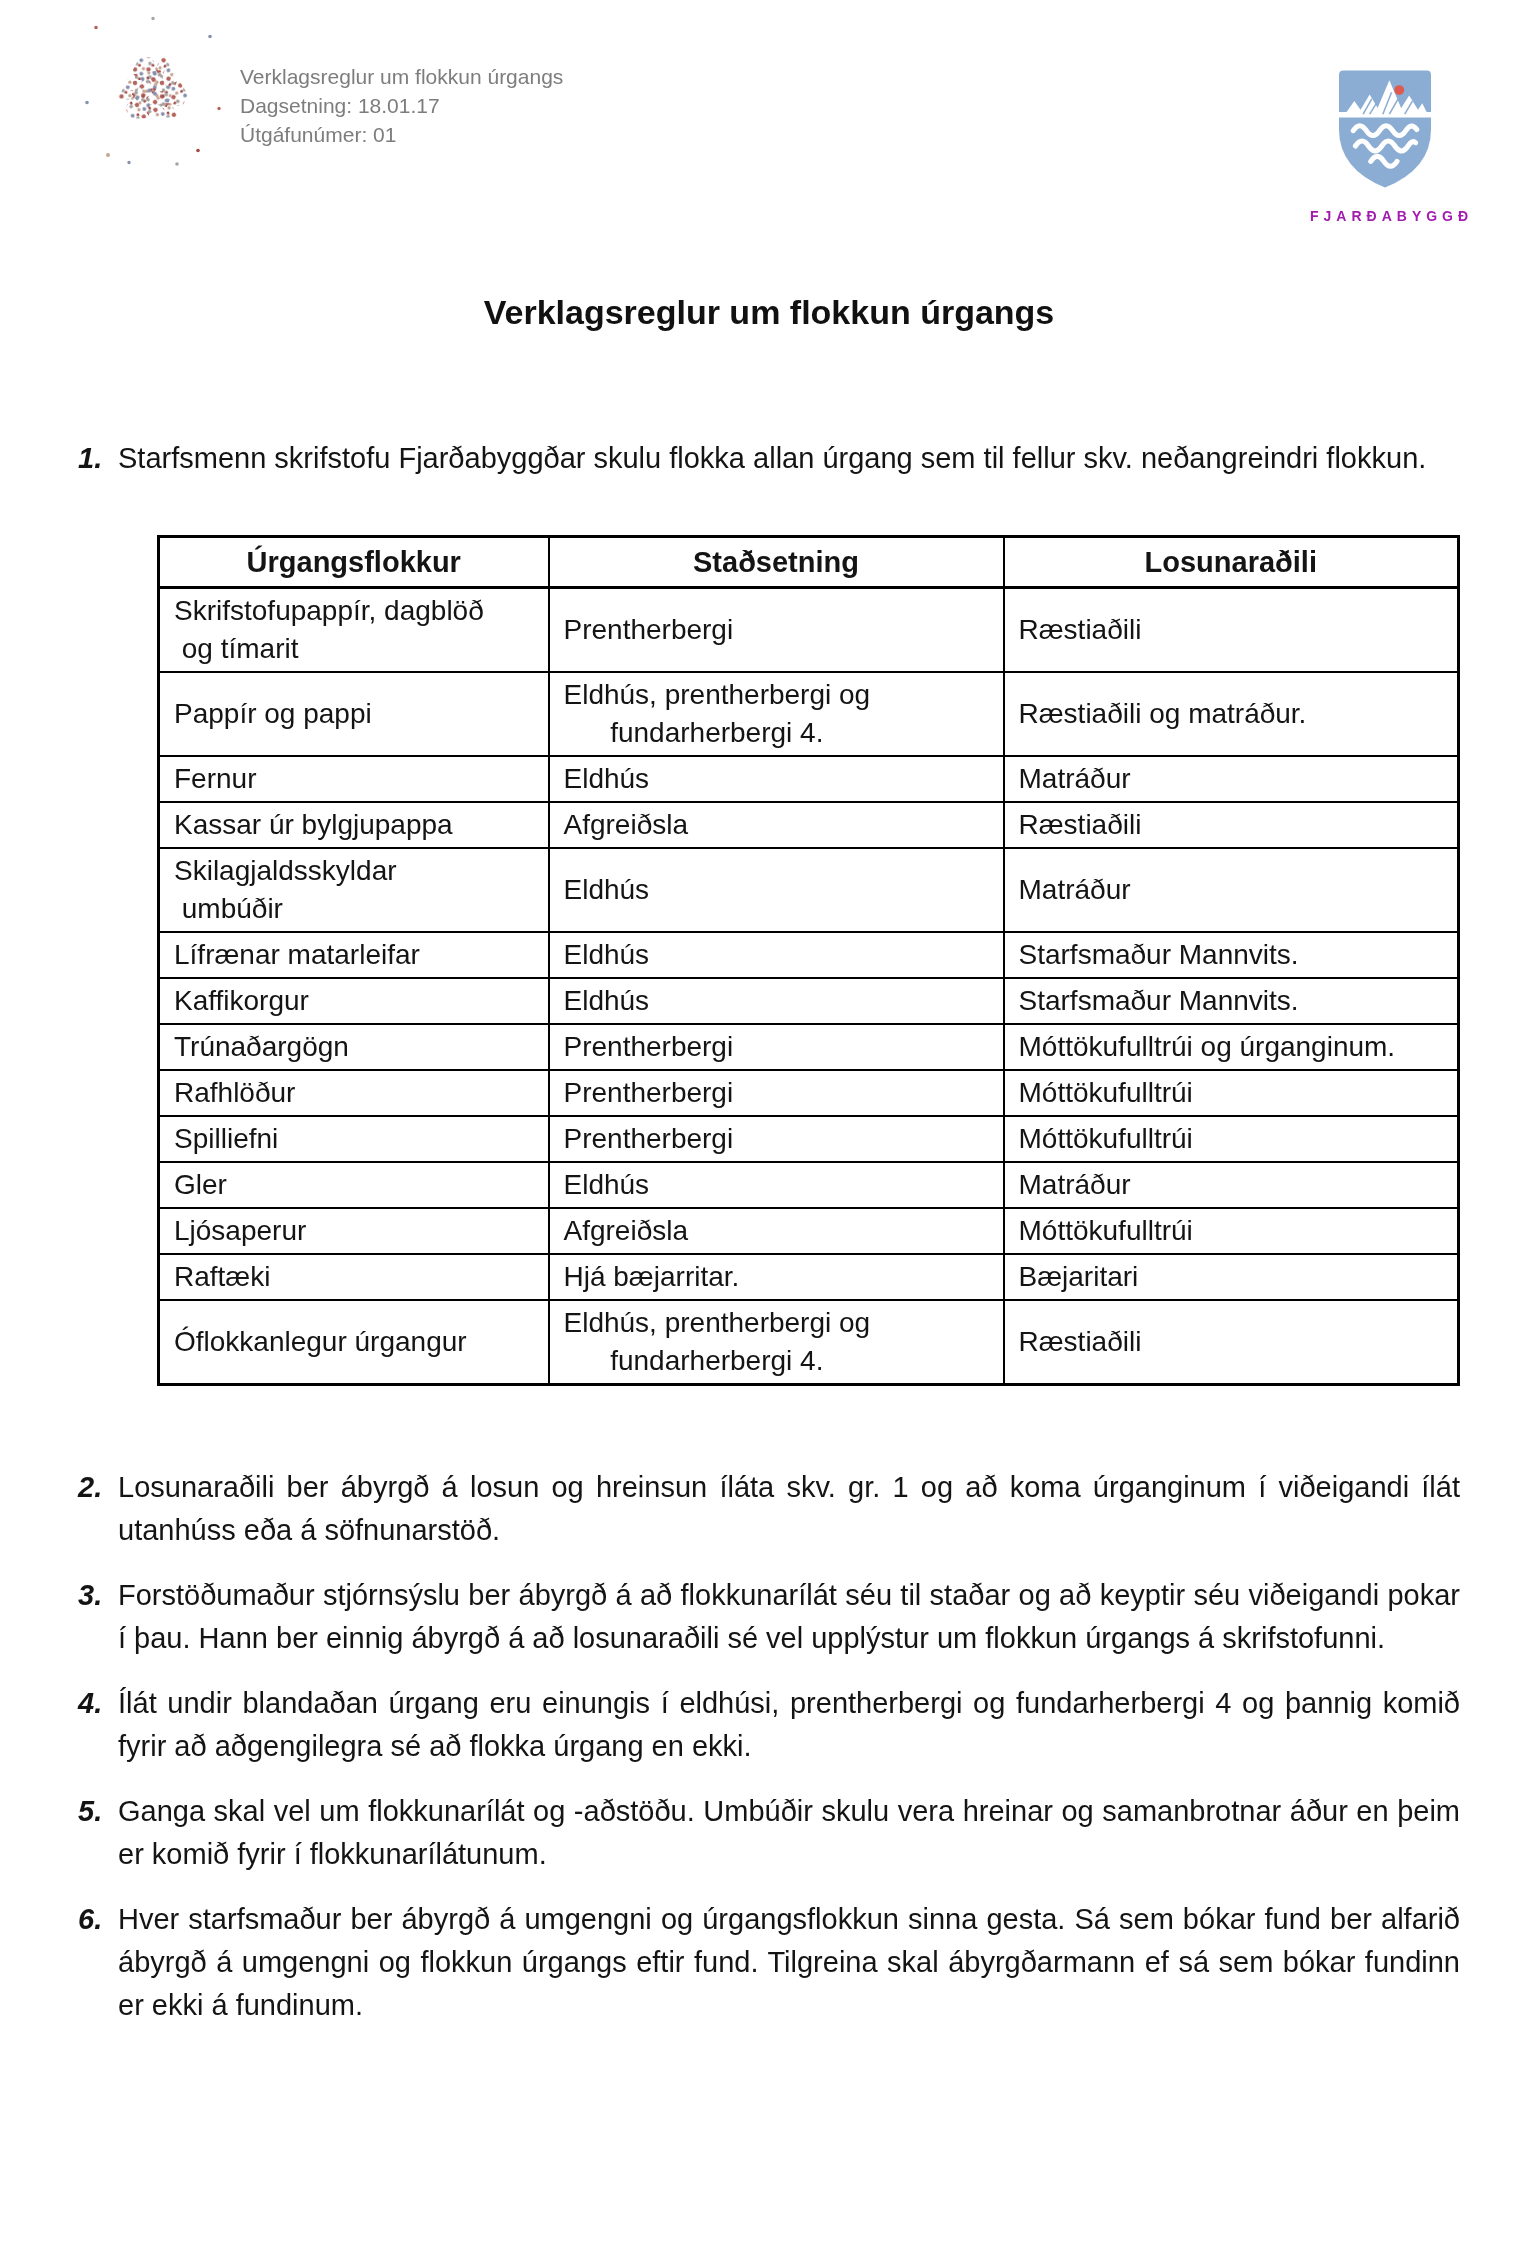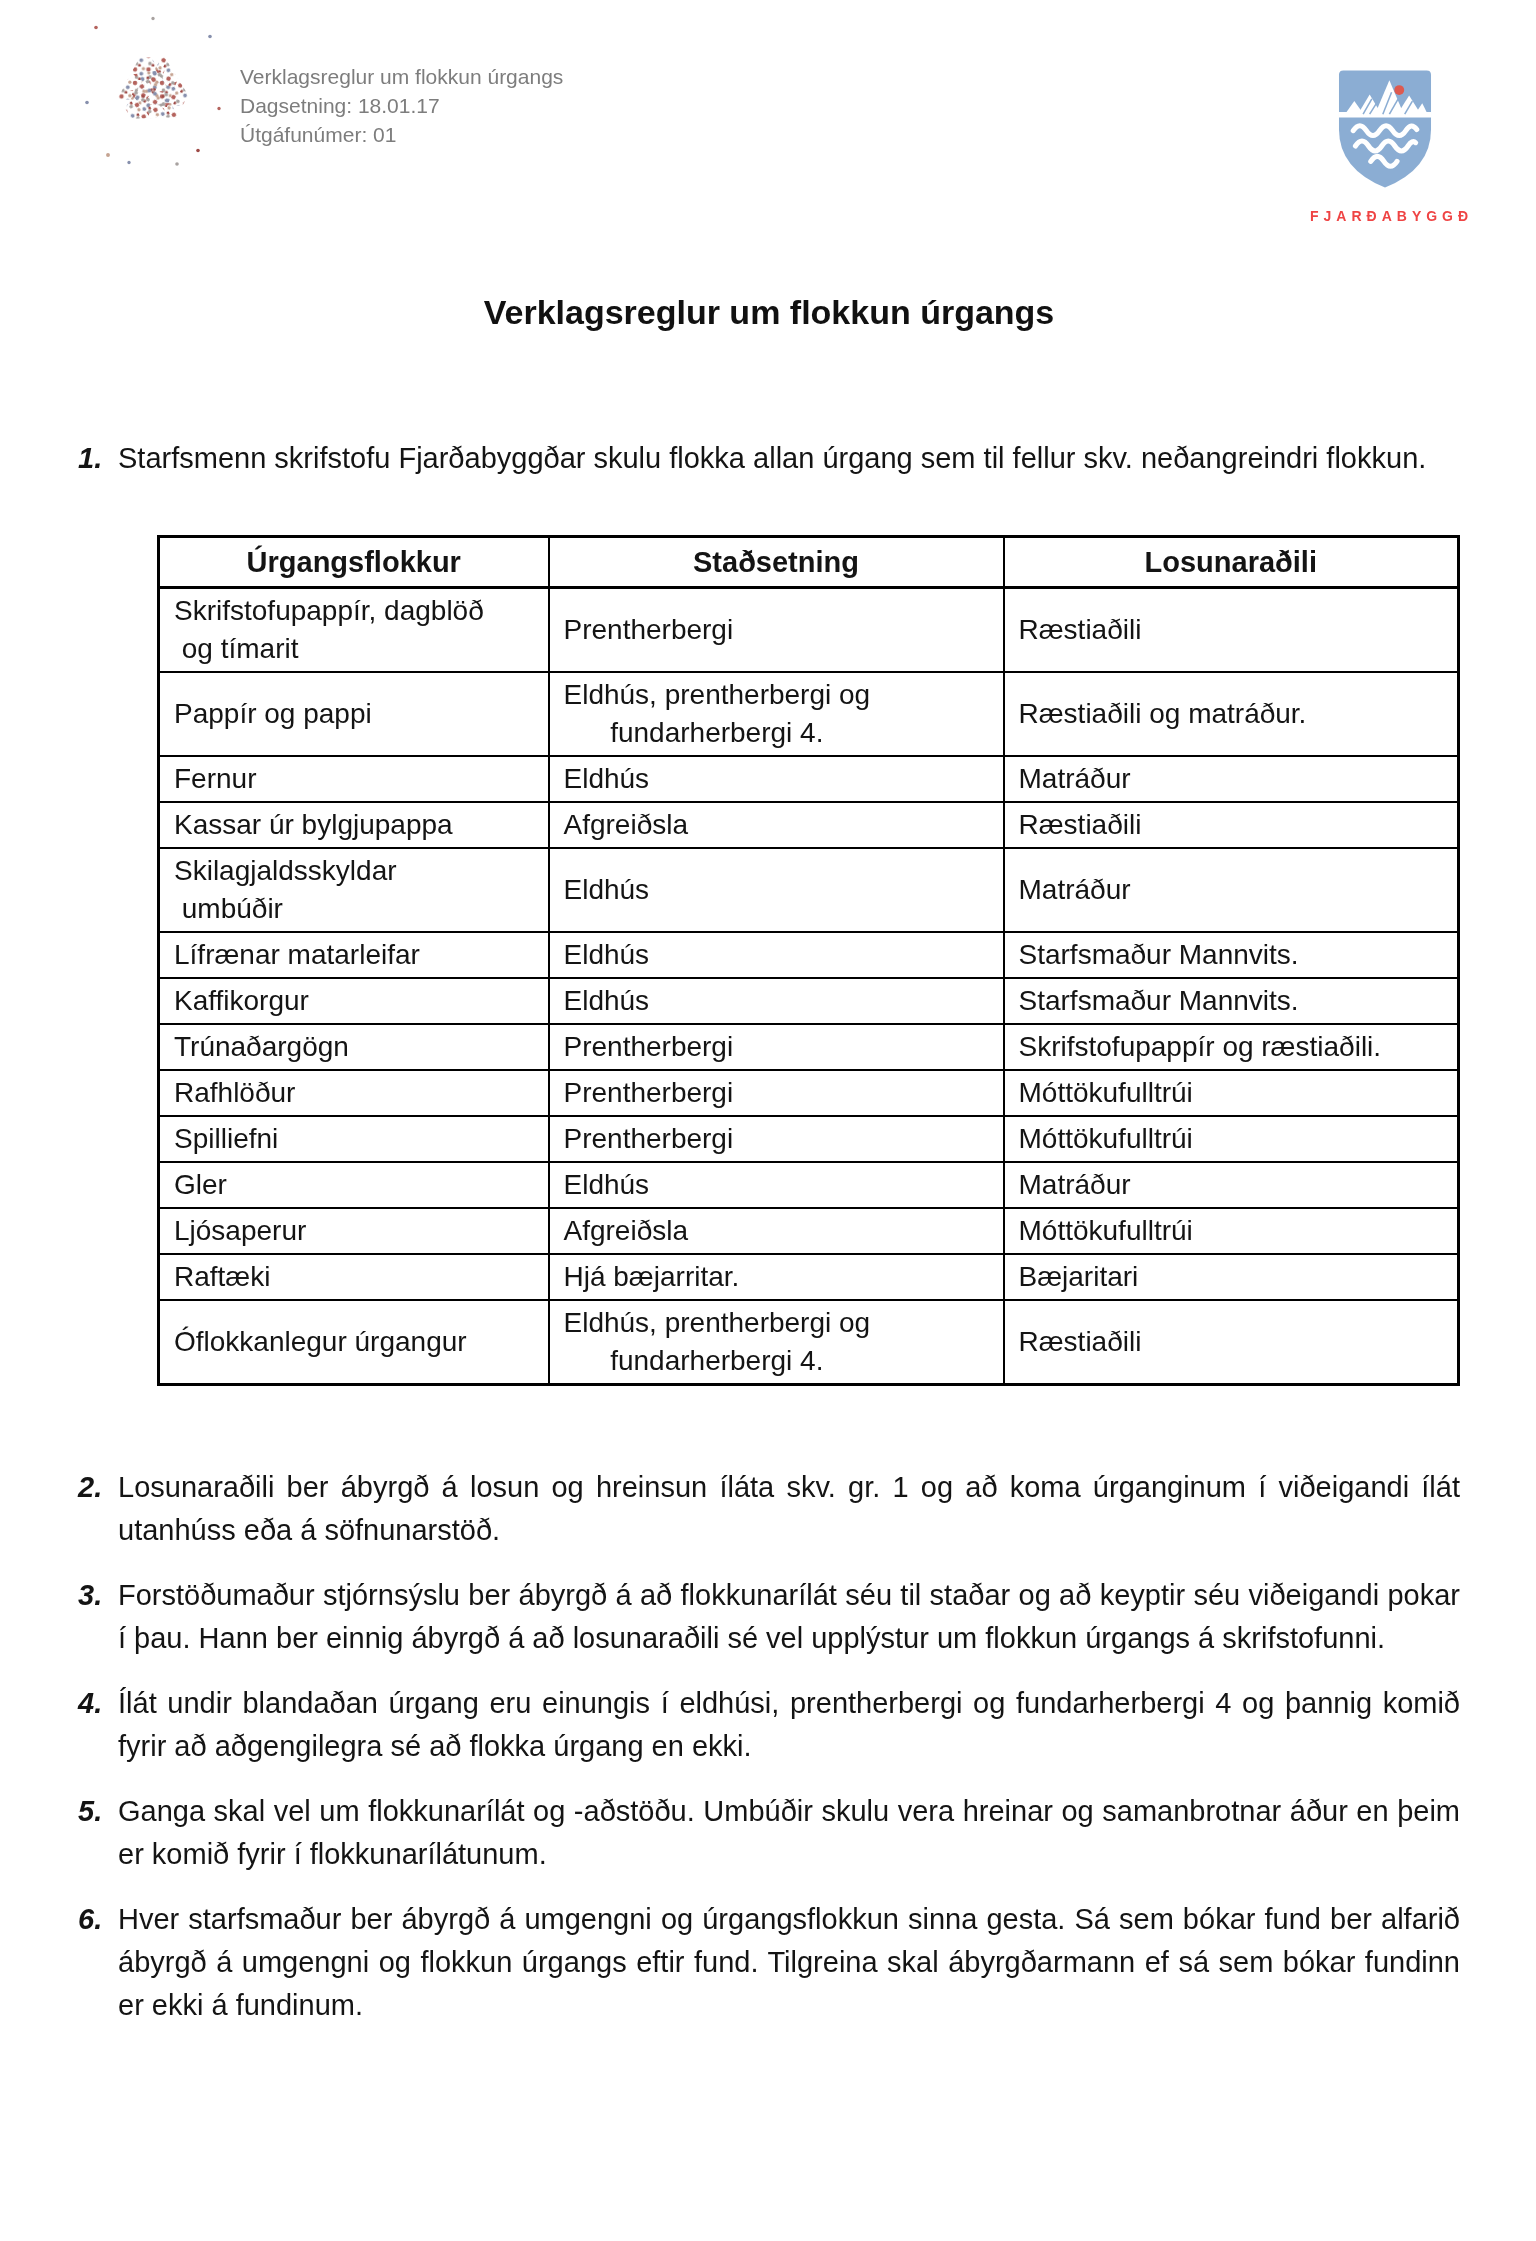--- a/index.html
+++ b/index.html
@@ -15,21 +15,21 @@
   
   .header { display:flex; align-items:flex-start; height:218px; }
   .recycle-wrap { width:150px; height:160px; flex:0 0 auto; }
   .hdr-text {
     margin-left:12px; padding-top:50px;
     font-size:21px; line-height:29px; color:#7d7d7d;
   }
   .crest-block { margin-left:auto; padding-top:54px; text-align:center; width:150px; }
   .crest-caption {
     margin-top:12px; font-size:14px; font-weight:600;
-    letter-spacing:5px; color:#ef4444; white-space:nowrap;
+    letter-spacing:5px; color:#a21caf; white-space:nowrap;
   }
 
   
   .doc-title {
     margin-top:58px; text-align:center;
     font-size:34px; font-weight:bold; line-height:48px; color:#111;
   }
 
   
   .item { display:flex; font-size:29px; line-height:43px; }
@@ -199,21 +199,21 @@
         <td>Starfsmaður Mannvits.</td>
       </tr>
       <tr>
         <td>Kaffikorgur</td>
         <td>Eldhús</td>
         <td>Starfsmaður Mannvits.</td>
       </tr>
       <tr>
         <td>Trúnaðargögn</td>
         <td>Prentherbergi</td>
-        <td>Skrifstofupappír og ræstiaðili.</td>
+        <td>Móttökufulltrúi og úrganginum.</td>
       </tr>
       <tr>
         <td>Rafhlöður</td>
         <td>Prentherbergi</td>
         <td>Móttökufulltrúi</td>
       </tr>
       <tr>
         <td>Spilliefni</td>
         <td>Prentherbergi</td>
         <td>Móttökufulltrúi</td>

